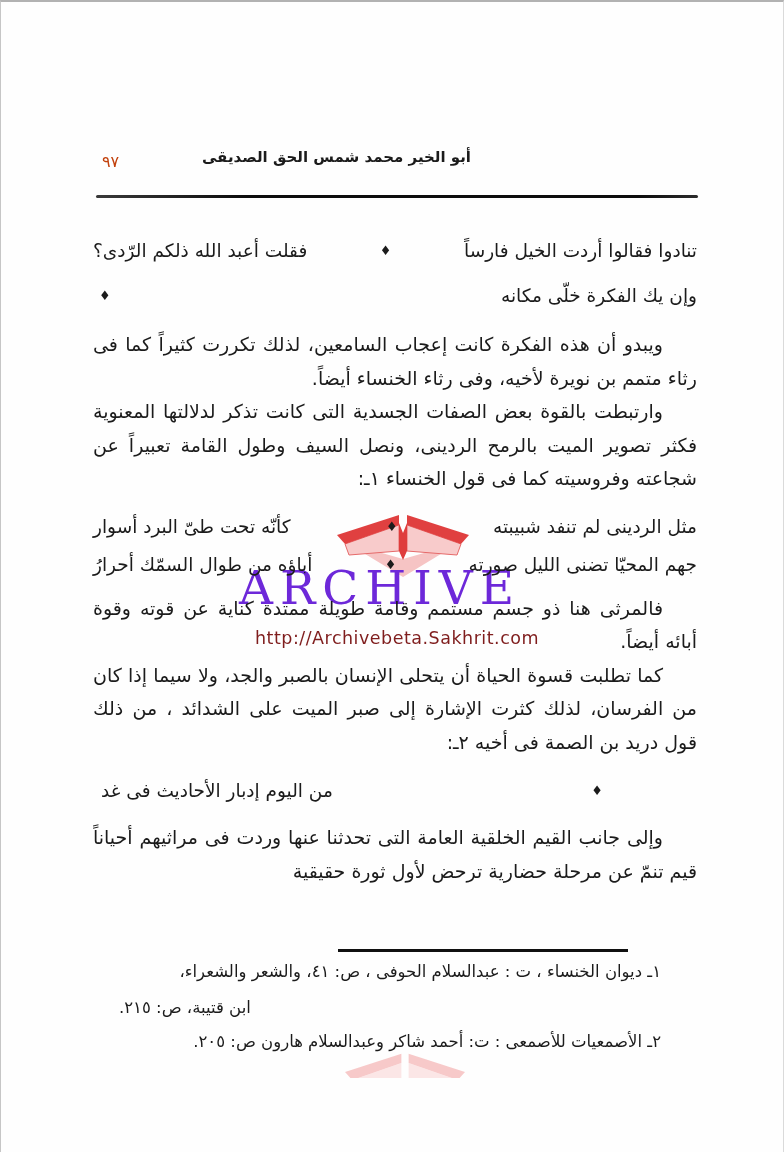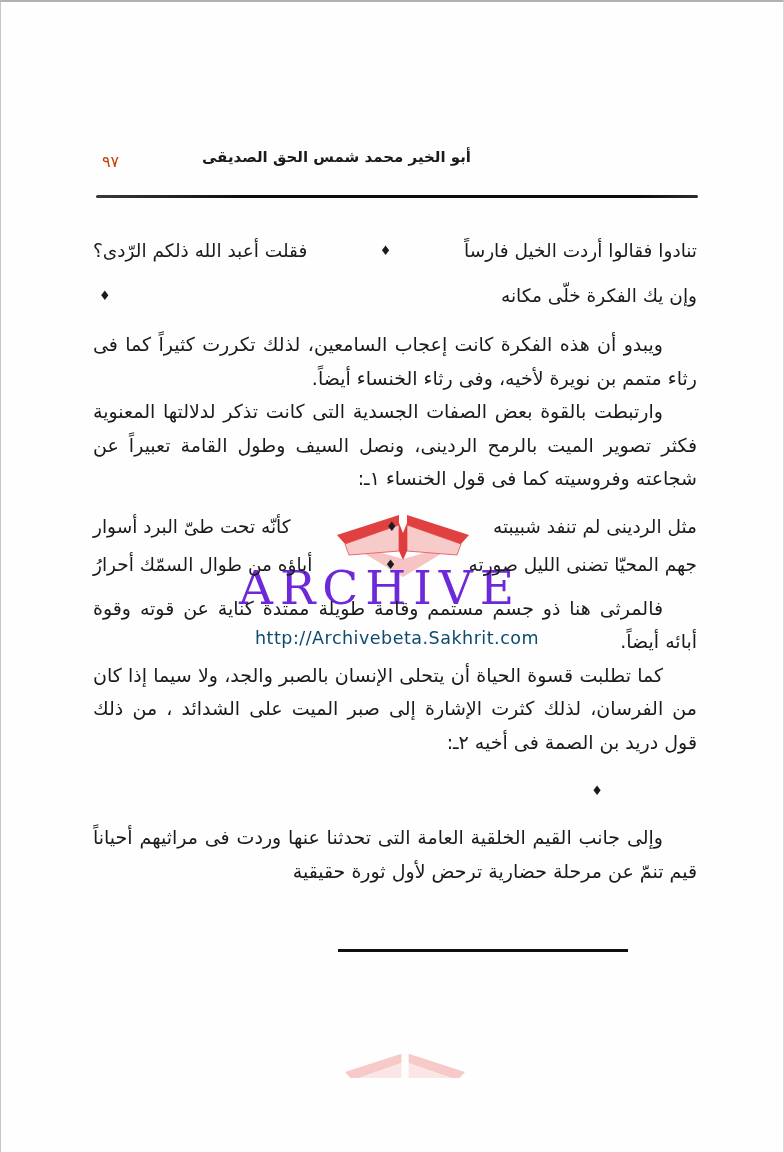--- a/index.html
+++ b/index.html
@@ -20,21 +20,21 @@
   .page-number{position:absolute;left:6px;top:8px;font-size:16px;color:#c2410c;}
   .header-title{position:absolute;left:145px;top:4px;width:230px;text-align:center;
     font-size:15px;font-weight:bold;direction:rtl;white-space:nowrap;}
   .header-rule{position:absolute;top:193px;left:95px;width:602px;height:3px;
     background:linear-gradient(to right,#3a3a3a,#0c0c0c 25%,#0c0c0c 90%,#2c2c2c);border-radius:2px;}
   
   .wm{position:absolute;z-index:1;}
   .wm-logo{left:336px;top:511px;width:132px;height:64px;}
   .wm-brand{left:238px;top:556px;width:400px;font-family:"DejaVu Serif",serif;
     font-size:47px;line-height:60px;letter-spacing:7px;color:#6d28d9;white-space:nowrap;}
-  .wm-url{left:254px;top:626px;font-size:17.5px;letter-spacing:.5px;color:#0c4a6e;white-space:nowrap;}
+  .wm-url{left:254px;top:626px;font-size:17.5px;letter-spacing:.5px;color:#7f1d1d;white-space:nowrap;}
   .wm-logo-faint{left:344px;top:1050px;width:120px;height:26px;overflow:hidden;opacity:.45;}
   .wm-logo-faint svg{width:120px;height:58px;}
   
   .body-text{position:absolute;z-index:2;top:226px;left:92px;width:604px;
     direction:rtl;text-align:justify;font-size:19px;line-height:33.5px;}
   .para{text-indent:34px;margin:0;}
   .para.mt1{margin-top:10px;}
   .para.mt2{margin-top:8px;}
   .para.mt3{margin-top:12px;}
   .poem{font-size:18.5px;}
@@ -112,21 +112,27 @@
         <span>أباؤه من طوال السمّك أحرارُ</span>
       </div>
     </div>
 
     <p class="para mt2">فالمرثى هنا ذو جسم مستمم وقامة طويلة ممتدة كناية عن قوته وقوة أبائه أيضاً.</p>
     <p class="para">كما تطلبت قسوة الحياة أن يتحلى الإنسان بالصبر والجد، ولا سيما إذا كان من الفرسان، لذلك كثرت الإشارة إلى صبر الميت على الشدائد ، من ذلك قول دريد بن الصمة فى أخيه ٢ـ:</p>
 
     <div class="poem poem3">
       <div class="vline">
         <span class="vsep">♦</span>
+        <span>من اليوم إدبار الأحاديث فى غد</span>
       </div>
     </div>
 
     <p class="para mt3">وإلى جانب القيم الخلقية العامة التى تحدثنا عنها وردت فى مراثيهم أحياناً قيم تنمّ عن مرحلة حضارية ترحض لأول ثورة حقيقية</p>
   </div>
 
   <div class="fn-rule"></div>
+  <div class="footnotes">
+    <p class="fn-line">١ـ   ديوان الخنساء ، ت : عبدالسلام الحوفى ، ص: ٤١، والشعر والشعراء،</p>
+    <p class="fn-line fn-cont">ابن قتيبة، ص: ٢١٥.</p>
+    <p class="fn-line fn-2">٢ـ   الأصمعيات للأصمعى : ت: أحمد شاكر وعبدالسلام هارون ص: ٢٠٥.</p>
+  </div>
 
 </div>
 
 </body></html>

